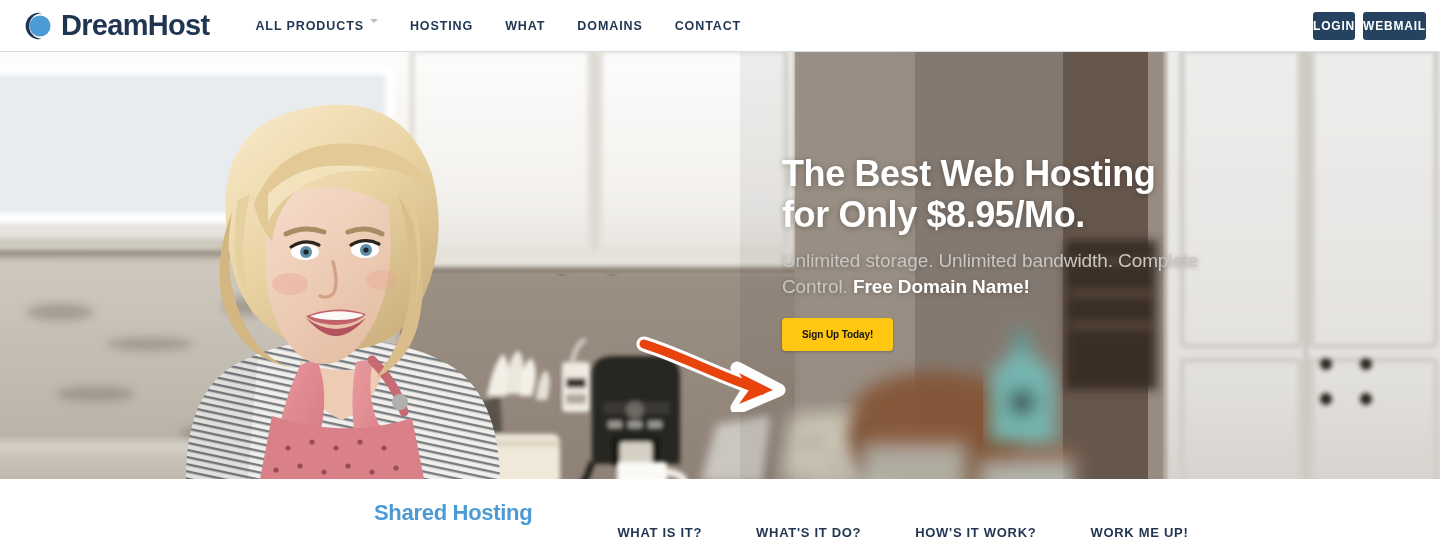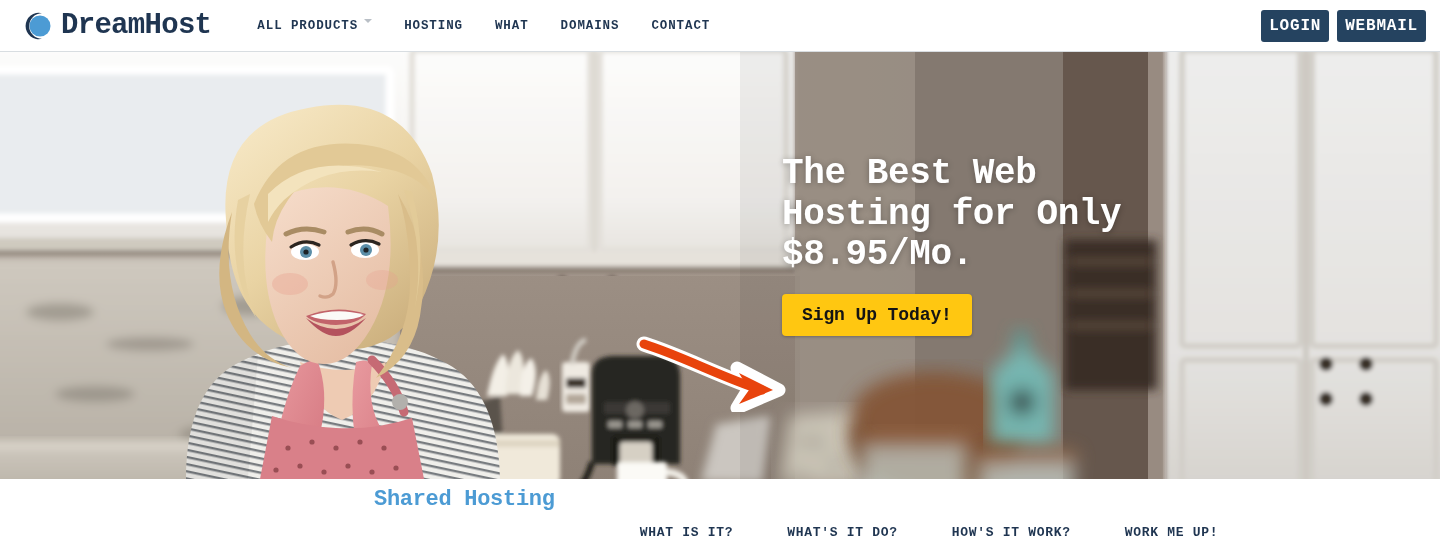--- a/index.html
+++ b/index.html
@@ -2,21 +2,21 @@
 <html><head>
 <meta charset="utf-8">
 <title>DreamHost</title>
 <style>
   * { margin:0; padding:0; box-sizing:border-box; }
   html,body {
     width:1440px; height:538px;
     font-family:"Liberation Sans", sans-serif;
     background:#ffffff; overflow:hidden;
   }
-  .page { position:relative; width:1428px; height:538px; background:#fff;font-family:Liberation Mono, monospace; }
+  .page { position:relative; width:1428px; height:538px; background:#fff; }
 
   
   .header {
     position:absolute; top:0; left:0; width:1440px; height:52px;
     background:#ffffff; display:flex; align-items:center;
     border-bottom:1px solid #d8dde1; z-index:30;
   }
   .logo-wrap {
     display:flex; align-items:center; margin-left:22px; gap:7px; cursor:pointer;
   }
@@ -33,22 +33,22 @@
   }
   .caret {
     width:0;height:0;border-left:4px solid transparent;
     border-right:4px solid transparent;border-top:4px solid #b9bfc6;
     display:inline-block;
   }
   .header-actions {
     margin-left:auto; margin-right:14px; display:flex; gap:8px;
   }
   .hdr-btn {
-    background:#254360; color:#fff; font-size:16px; font-weight:bold;
-    letter-spacing:0.8px; padding:7px 8px; border-radius:3px;
+    background:#254360; color:#fff; font-size:12px; font-weight:bold;
+    letter-spacing:0.8px; padding:7px 0; border-radius:3px;
     border:none; cursor:pointer; font-family:inherit;
   }
 
   
   .hero {
     position:absolute; top:44px; left:0; width:1440px; height:435px;
     overflow:hidden; background:#8e8175;
   }
   .hero-img { position:absolute; inset:0; }
 
@@ -61,30 +61,30 @@
     text-shadow:0 1px 6px rgba(0,0,0,0.30);
   }
   .hero-sub {
     margin-top:13px; font-size:19px; line-height:1.35;
     color:#c9c6c2; letter-spacing:-0.1px;
     text-shadow:0 1px 5px rgba(0,0,0,0.28);
   }
   .hero-sub b { color:#ffffff; font-weight:bold; }
   .cta {
     display:inline-block; margin-top:18px; background:#FFC711; color:#141414;
-    font-size:18px; font-weight:bold; padding:11px 20px; border:none;
+    font-size:10px; font-weight:bold; padding:11px 20px; border:none;
     border-radius:4px; cursor:pointer; font-family:inherit;
     letter-spacing:-0.1px; box-shadow:0 1px 3px rgba(0,0,0,0.25);
   }
   .arrow { position:absolute; left:636px; top:288px; z-index:13; }
 
   
   .subnav {
     position:absolute; top:487px; left:0; width:1440px; height:51px;
-    background:#ffffff; display:flex; z-index:30;
+    background:#ffffff; display:flex; align-items:center; z-index:30;
   }
   .subnav-title {
     margin-left:374px; font-size:22px; font-weight:bold; color:#4C9BD4;
     letter-spacing:-0.3px; cursor:pointer;
   }
   .subnav-links { display:flex; align-items:center; margin-left:58px; }
   .subnav-link {
     font-size:13px; font-weight:bold; color:#1f3551; letter-spacing:0.7px;
     padding:0 27px; cursor:pointer; white-space:nowrap;margin-top:40px;
   }
@@ -401,20 +401,24 @@
 
     <svg class="arrow" width="160" height="80" viewBox="0 0 160 80">
       <path d="M8 12 C 46 24, 92 48, 126 58" stroke="#ffffff" stroke-width="15" fill="none" stroke-linecap="round"></path>
       <path d="M101 36 L143 58 L101 76 L112 58 Z" stroke="#ffffff" stroke-width="13" fill="#ffffff" stroke-linejoin="round"></path>
       <path d="M8 12 C 46 24, 92 48, 126 58" stroke="#E8430C" stroke-width="9" fill="none" stroke-linecap="round"></path>
       <path d="M103 41 L137 58 L103 72 L113 58 Z" fill="#E8430C"></path>
     </svg>
 
     <div class="hero-content">
       <div class="hero-title">The Best Web Hosting for Only $8.95/Mo.</div>
+      <div class="hero-sub">
+        <span>Unlimited storage. Unlimited bandwidth. Complete Control.</span>
+        <b>Free Domain Name!</b>
+      </div>
       <button class="cta">Sign Up Today!</button>
     </div>
   </div>
 
   <div class="subnav">
     <div class="subnav-title">Shared Hosting</div>
     <div class="subnav-links">
       <div class="subnav-link">WHAT IS IT?</div>
       <div class="subnav-link">WHAT'S IT DO?</div>
       <div class="subnav-link">HOW'S IT WORK?</div>

